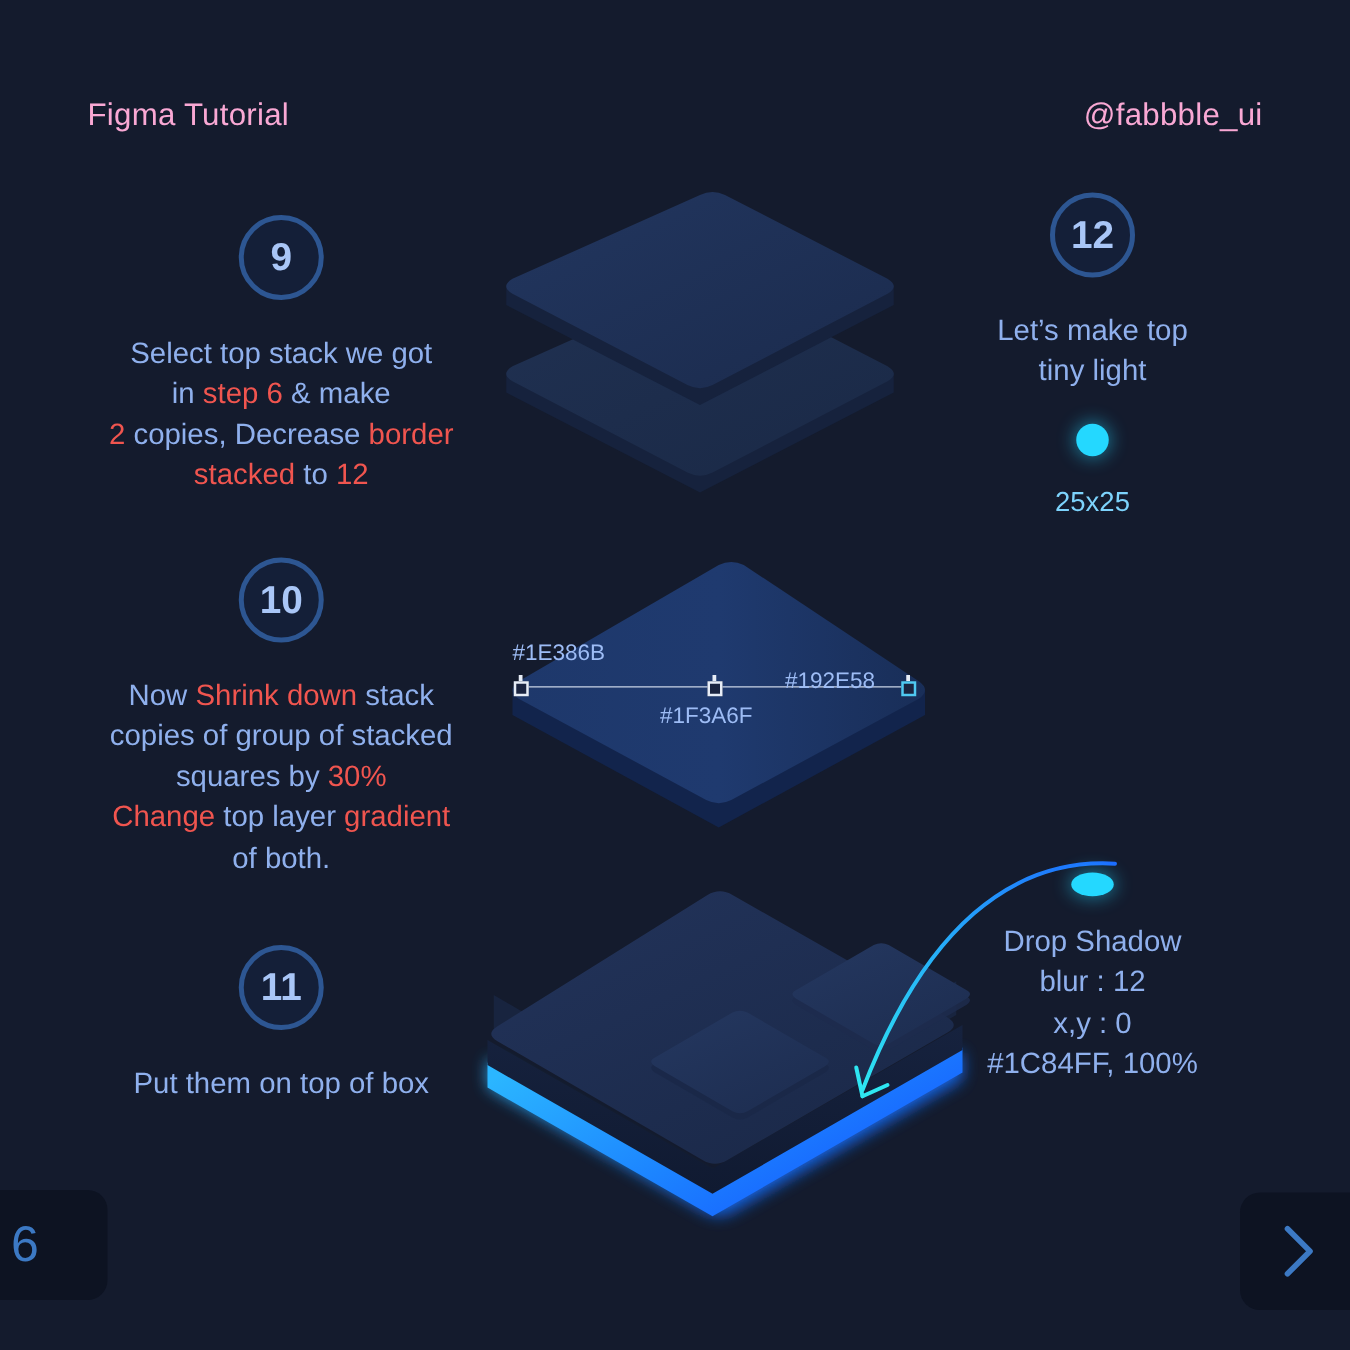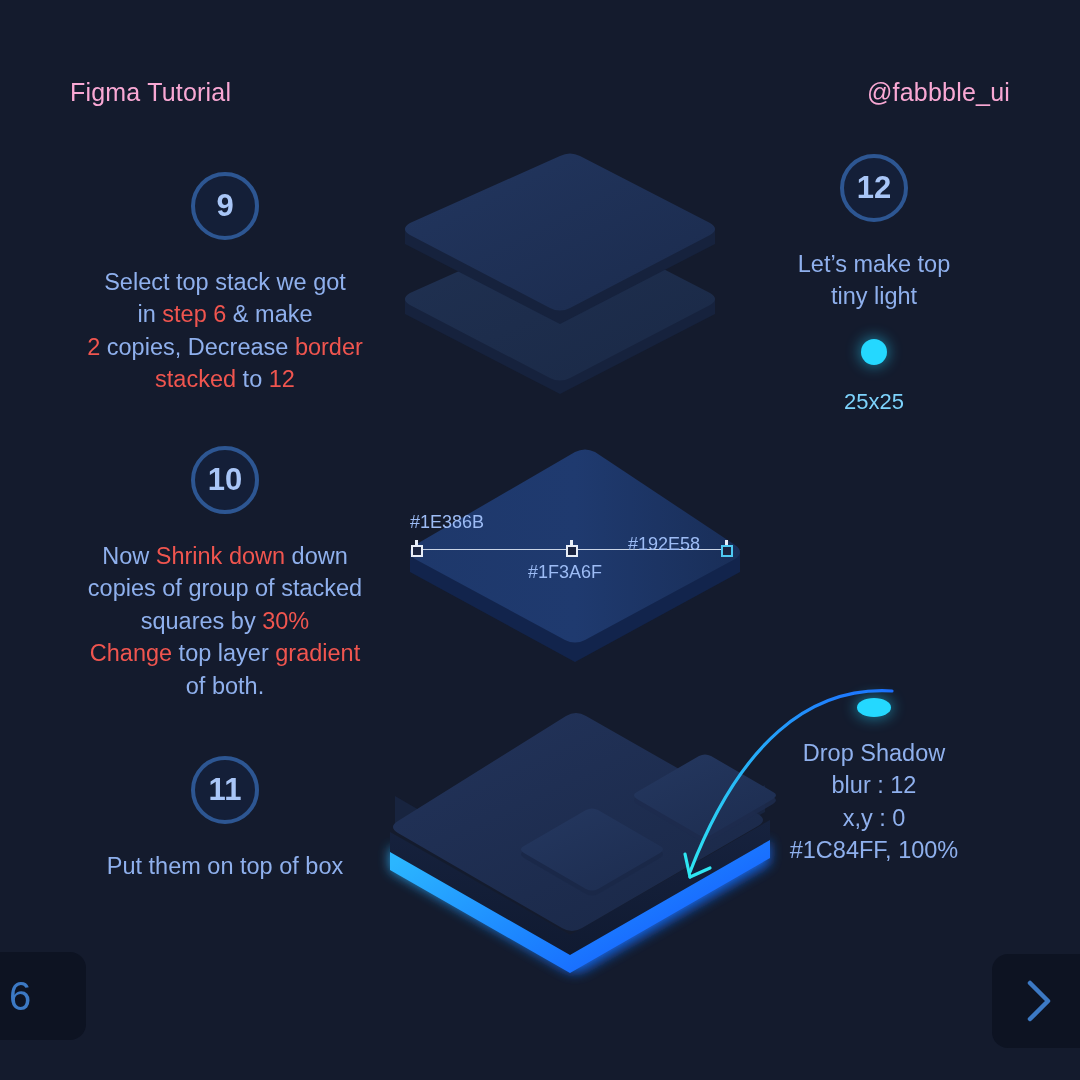--- a/index.html
+++ b/index.html
@@ -210,21 +210,21 @@
         <div><span>Select top stack we got</span></div>
         <div><span>in </span><span class="hl">step 6</span><span> &amp; make</span></div>
         <div><span class="hl">2</span><span> copies, Decrease </span><span class="hl">border</span></div>
         <div><span class="hl">stacked</span><span> to </span><span class="hl">12</span></div>
       </div>
   </div>
 
   <div class="step" id="step10">
     <div class="badge">10</div>
     <div class="desc">
-        <div><span>Now </span><span class="hl">Shrink down</span><span> down</span></div>
+        <div><span>Now </span><span class="hl">Shrink down</span><span> stack</span></div>
         <div><span>copies of group of stacked</span></div>
         <div><span>squares by </span><span class="hl">30%</span></div>
         <div><span class="hl">Change</span><span> top layer </span><span class="hl">gradient</span></div>
         <div><span>of both.</span></div>
       </div>
   </div>
 
   <div class="step" id="step11">
     <div class="badge">11</div>
     <div class="desc">

